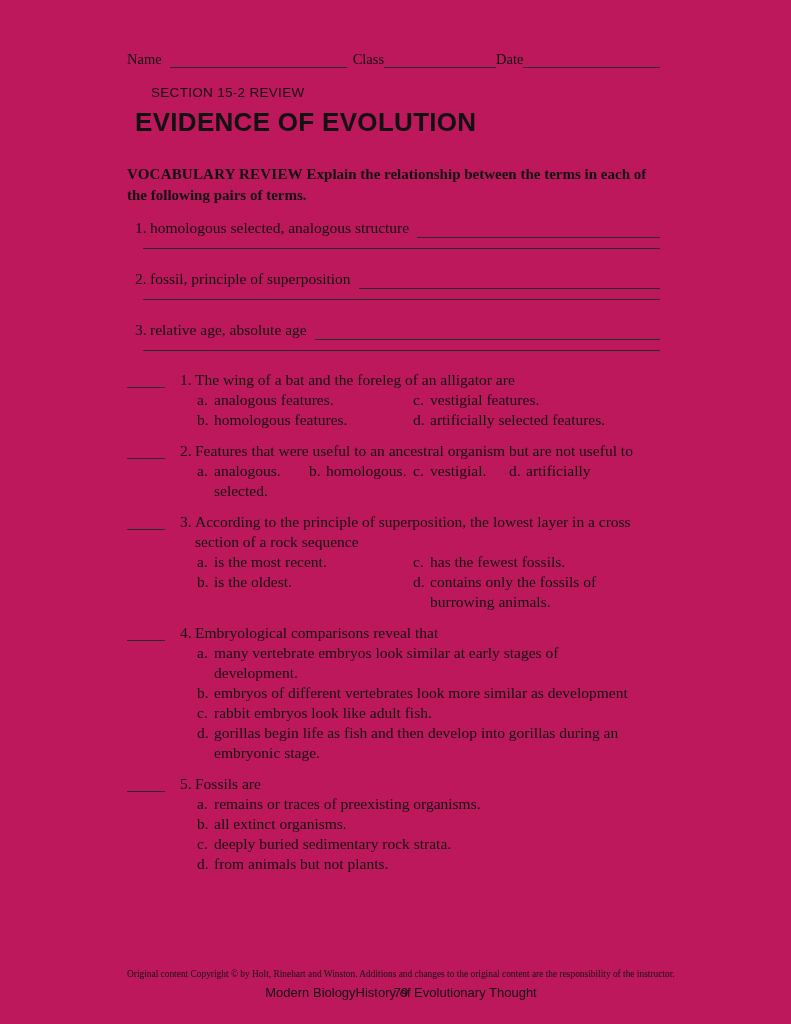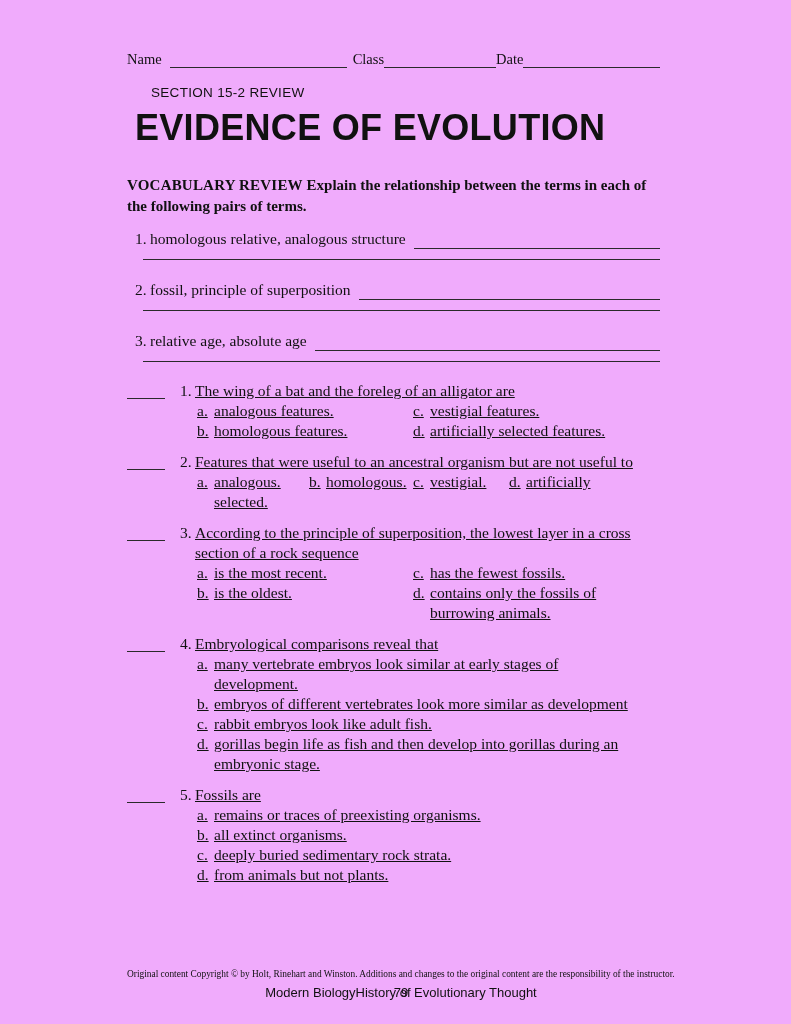--- a/index.html
+++ b/index.html
@@ -1,52 +1,52 @@
 <!DOCTYPE html>
 <html><head>
 <meta charset="utf-8">
 <style>
   html,body{margin:0;padding:0;background:#ffffff;}
   .page{
     position:relative;
     width:791px;height:1024px;
-    background:#f0abfc;
+    background:#be185d;
     color:#111;
     font-family:"Liberation Serif","DejaVu Serif",serif;
     box-sizing:border-box;
     padding:50px 131px 0 127px;
     overflow:hidden;
   }
   
   .head-row{display:flex;align-items:flex-end;font-size:14.5px;line-height:18px;}
   .h-label{flex:none;}
   .h-line{border-bottom:1px solid #2a2a2a;height:13px;flex:none;}
   .w-name{width:177px;margin-left:8px;margin-right:6px;}
   .w-class{width:112px;}
   .w-date{flex:1;}
   
   .section-label{font-family:"Liberation Sans","DejaVu Sans",sans-serif;font-size:13.5px;margin:17px 0 0 24px;letter-spacing:0.3px;}
-  .title{font-family:"Liberation Sans","DejaVu Sans",sans-serif;font-weight:bold;font-size:36px;margin:7px 0 1px 8px;letter-spacing:0.3px;}
+  .title{font-family:"Liberation Sans","DejaVu Sans",sans-serif;font-weight:bold;font-size:26px;margin:7px 0 1px 8px;letter-spacing:0.3px;}
   
   .sec-head{margin-top:26px;font-weight:bold;font-size:15px;line-height:21px;width:533px;}
   .sec-head .lead{font-family:Liberation Serif, serif;letter-spacing:0.2px;}
   .sec-head.mc{margin-top:13px;}
   
   #vocab-items{margin-top:11px;}
   .vocab-item{padding-left:8px;}
   .v-row{display:flex;align-items:flex-end;font-size:15.5px;line-height:21px;white-space:nowrap;}
   .v-num{width:15px;flex:none;}
   .v-text{flex:none;}
   .v-line{flex:1;border-bottom:1px solid #2a2a2a;height:13px;margin-left:8px;}
   .v-row2{height:0;border-bottom:1px solid #2a2a2a;margin:10px 0 19px 8px;}
   
   #questions{margin-top:15px;}
   .question{display:flex;margin-bottom:11px;font-size:15.5px;line-height:20px;}
   .answer-blank{flex:none;width:38px;height:14px;border-bottom:1px solid #2a2a2a;margin-right:15px;margin-top:3px;}
-  .q-body{flex:1;min-width:0;text-decoration:underline;}
+  .q-body{flex:1;min-width:0;}
   .q-line{white-space:nowrap;}
   .q-num{display:inline-block;width:15px;}
   .q-cont{padding-left:15px;white-space:nowrap;}
   .opt-row{display:flex;padding-left:17px;white-space:nowrap;}
   .opt-cell{display:flex;flex:none;}
   .opt-row.two-col .opt-cell.c1{width:216px;}
   .opt-row.inline .opt-cell:nth-child(1){width:112px;}
   .opt-row.inline .opt-cell:nth-child(2){width:104px;}
   .opt-row.inline .opt-cell:nth-child(3){width:96px;}
   .opt-letter{display:inline-block;width:17px;flex:none;}
@@ -74,21 +74,21 @@
 
   <div class="section-label">SECTION 15-2 REVIEW</div>
   <div class="title">EVIDENCE OF EVOLUTION</div>
 
   <div class="sec-head"><span class="lead">VOCABULARY REVIEW</span><span> Explain the relationship between the terms in each of the following pairs of terms.</span></div>
 
   <div id="vocab-items">
       <div class="vocab-item">
         <div class="v-row">
           <span class="v-num">1.</span>
-          <span class="v-text">homologous relative, analogous structure</span>
+          <span class="v-text">homologous selected, analogous structure</span>
           <span class="v-line"></span>
         </div>
         <div class="v-row2"></div>
       </div>
       <div class="vocab-item">
         <div class="v-row">
           <span class="v-num">2.</span>
           <span class="v-text">fossil, principle of superposition</span>
           <span class="v-line"></span>
         </div>

